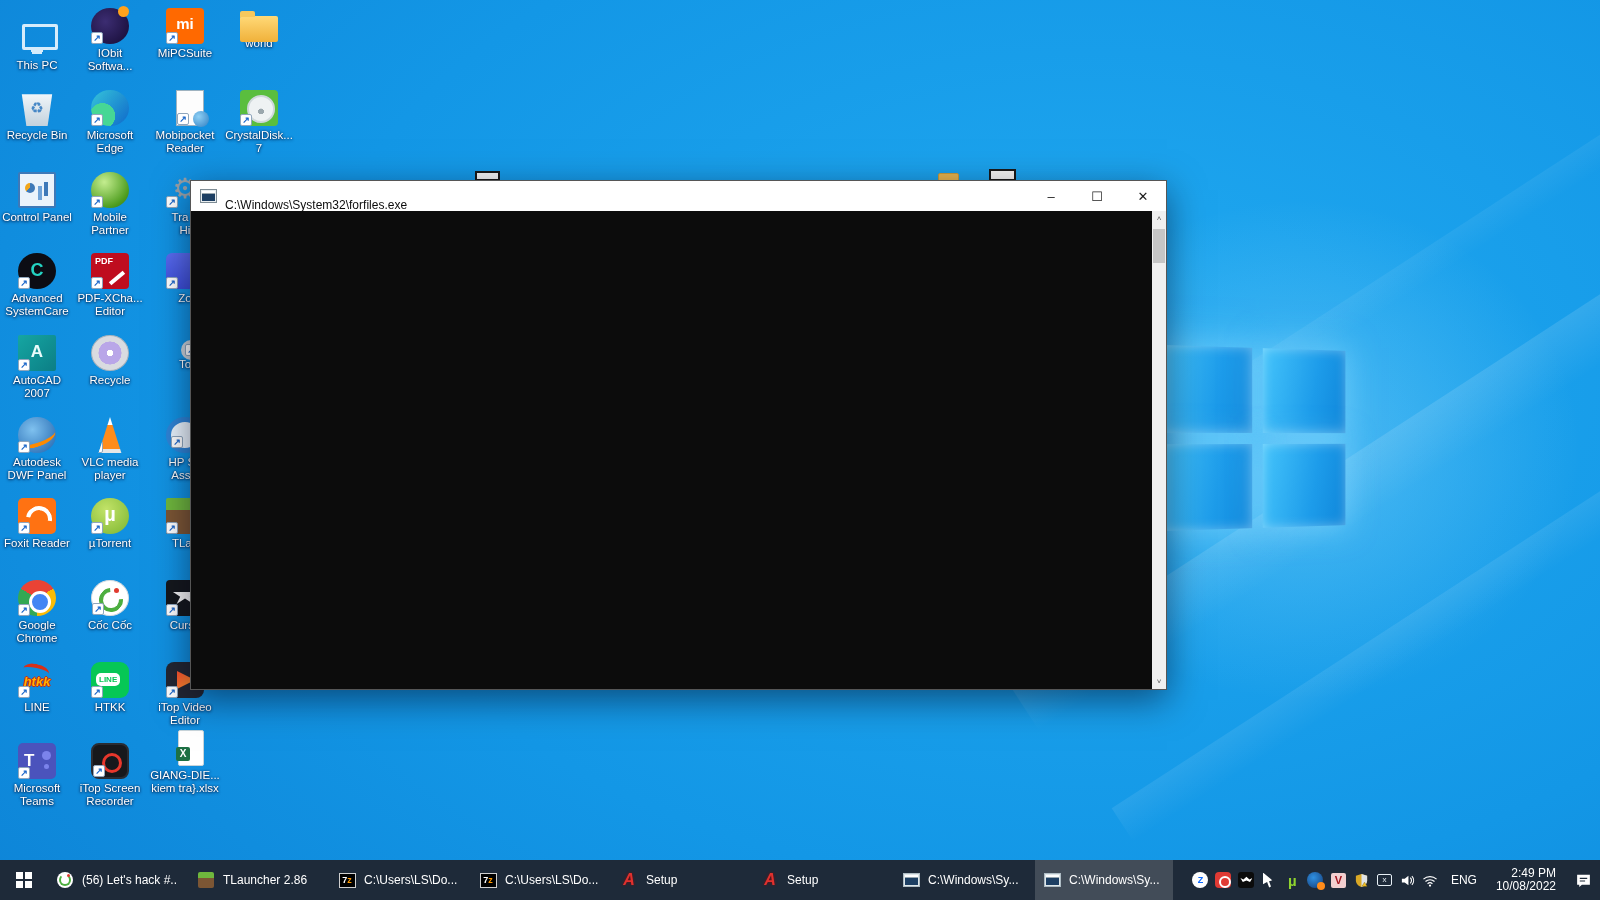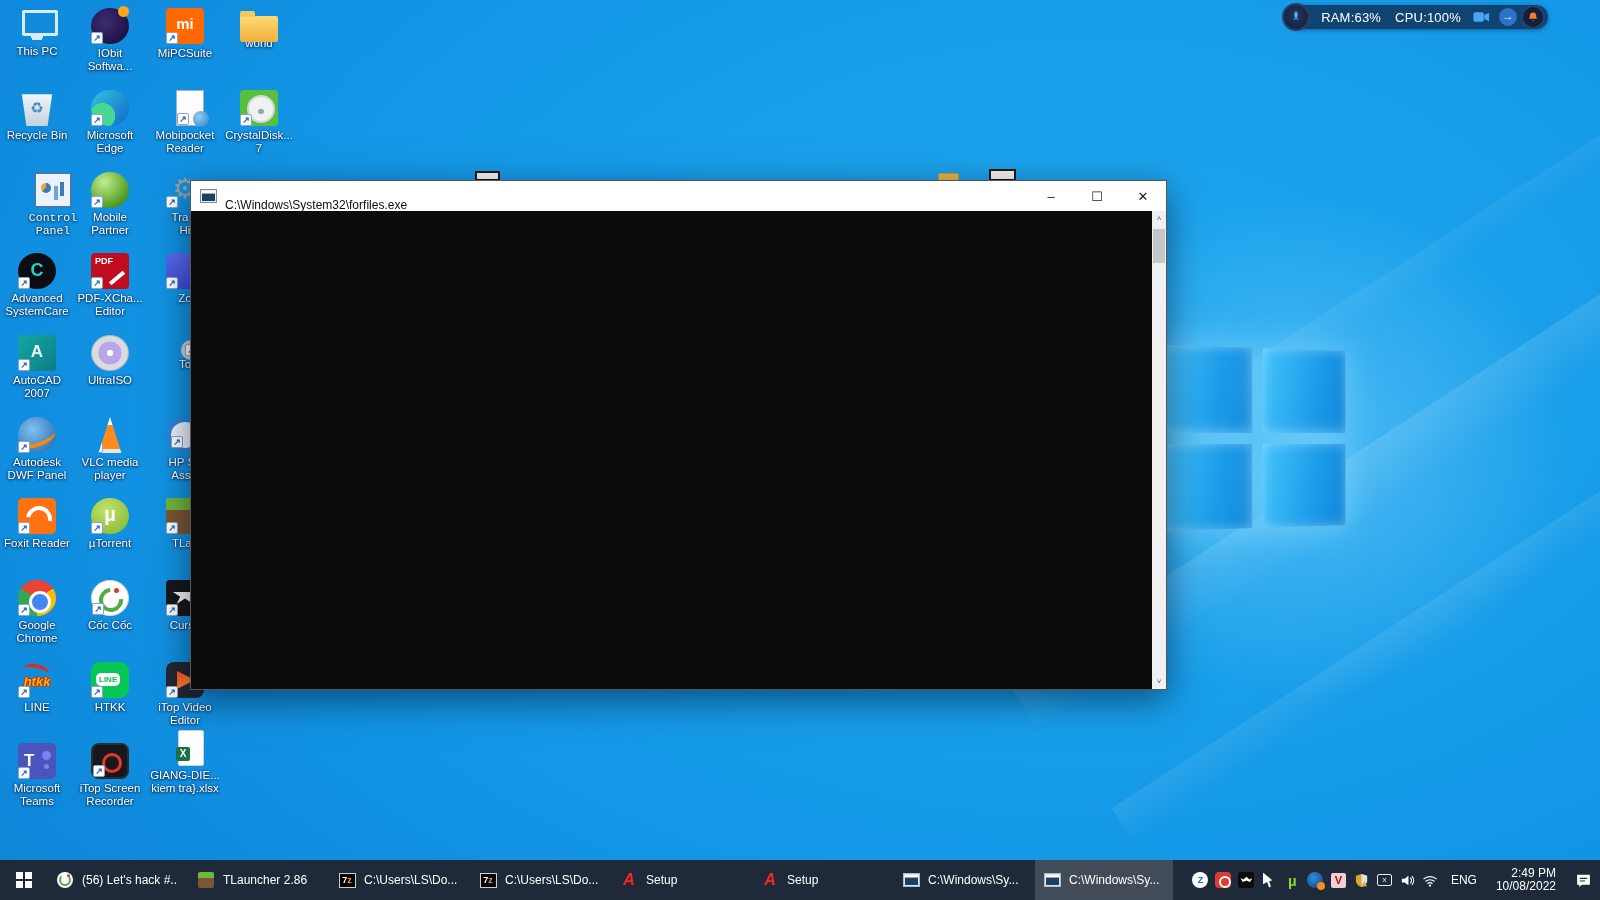--- a/index.html
+++ b/index.html
@@ -184,21 +184,21 @@
   <div class="beam b2"></div>
   <div class="beam b3"></div>
   <div class="winlogo">
     <div class="pane"></div>
     <div class="pane"></div>
     <div class="pane"></div>
     <div class="pane"></div>
   </div>
 
   <div id="icon-layer">
-      <div class="dicon" style="left: 0px; top: 6px;">
+      <div class="dicon" style="left: 0px; top: 20px;">
         <div class="g this-pc"></div>
         <div class="dlabel">This PC</div>
       </div>
       <div class="dicon" style="left: 73px; top: 8px;">
         <div class="g iobit">
           <span class="sc">↗</span>
         </div>
         <div class="dlabel">IObit
 Softwa...</div>
       </div>
@@ -230,21 +230,21 @@
         <div class="dlabel">Mobipocket
 Reader</div>
       </div>
       <div class="dicon" style="left: 222px; top: 90px;">
         <div class="g crystaldisk">
           <span class="sc">↗</span>
         </div>
         <div class="dlabel">CrystalDisk...
 7</div>
       </div>
-      <div class="dicon" style="left: 16px; top: 172px; font-family: Liberation Mono, monospace;">
+      <div class="dicon" style="left: 0px; top: 172px;">
         <div class="g control-panel"></div>
         <div class="dlabel">Control Panel</div>
       </div>
       <div class="dicon" style="left: 73px; top: 172px;">
         <div class="g mobile-partner">
           <span class="sc">↗</span>
         </div>
         <div class="dlabel">Mobile
 Partner</div>
       </div>
@@ -277,21 +277,21 @@
       </div>
       <div class="dicon" style="left: 0px; top: 335px;">
         <div class="g autocad">
           <span class="sc">↗</span>
         </div>
         <div class="dlabel">AutoCAD
 2007</div>
       </div>
       <div class="dicon" style="left: 73px; top: 335px;">
         <div class="g ultraiso"></div>
-        <div class="dlabel">UltraISO</div>
+        <div class="dlabel">Recycle</div>
       </div>
       <div class="dicon" style="left: 148px; top: 335px;">
         <div class="g tools">
           <span class="sc">↗</span>
         </div>
         <div class="dlabel">To</div>
       </div>
       <div class="dicon" style="left: 0px; top: 417px;">
         <div class="g dwf">
           <span class="sc">↗</span>
@@ -408,43 +408,20 @@
       </span>
     </div>
     <div class="console-area"></div>
     <div class="sbar">
       <span class="sb-btn sb-up">˄</span>
       <span class="sb-thumb"></span>
       <span class="sb-btn sb-down">˅</span>
     </div>
   </div>
 
-  <div class="monitor">
-    <span class="m-rocket">
-        <svg width="14" height="14" viewBox="0 0 16 16">
-          <path d="M8 1c1.9 1.6 2.5 4.3 1.6 7L8 10.4 6.4 8C5.5 5.3 6.1 2.6 8 1z" fill="#58aef5"></path>
-          <path d="M6.3 8.6 4.8 12.2 8 10.6l3.2 1.6-1.5-3.6" fill="#2f7fd6"></path>
-        </svg>
-      </span>
-    <span class="m-txt">RAM:63%</span>
-    <span class="m-txt">CPU:100%</span>
-    <span class="m-cam">
-        <svg width="17" height="12" viewBox="0 0 18 12">
-          <rect x="0.5" y="1" width="11" height="10" rx="2" fill="#4aa6f2"></rect>
-          <path d="M12 4l5-2.5v9L12 8z" fill="#4aa6f2"></path>
-        </svg>
-      </span>
-    <span class="m-arrow">→</span>
-    <span class="m-bell">
-        <svg width="12" height="12" viewBox="0 0 16 16">
-          <path d="M8 2a4.2 4.2 0 0 1 4.2 4.2c0 3 1.3 4 1.3 4H2.5s1.3-1 1.3-4A4.2 4.2 0 0 1 8 2z" fill="#ff7d1f"></path>
-          <path d="M6.6 12.8a1.5 1.5 0 0 0 2.8 0z" fill="#ff7d1f"></path>
-        </svg>
-      </span>
-  </div>
 
   <div class="taskbar">
     <div class="start">
         <span class="start-glyph"></span>
       </div>
     <div class="tb-items" id="tb-items">
         <div class="tb-item">
           <span class="ti">
             <span class="cc-s"></span>
           </span>

